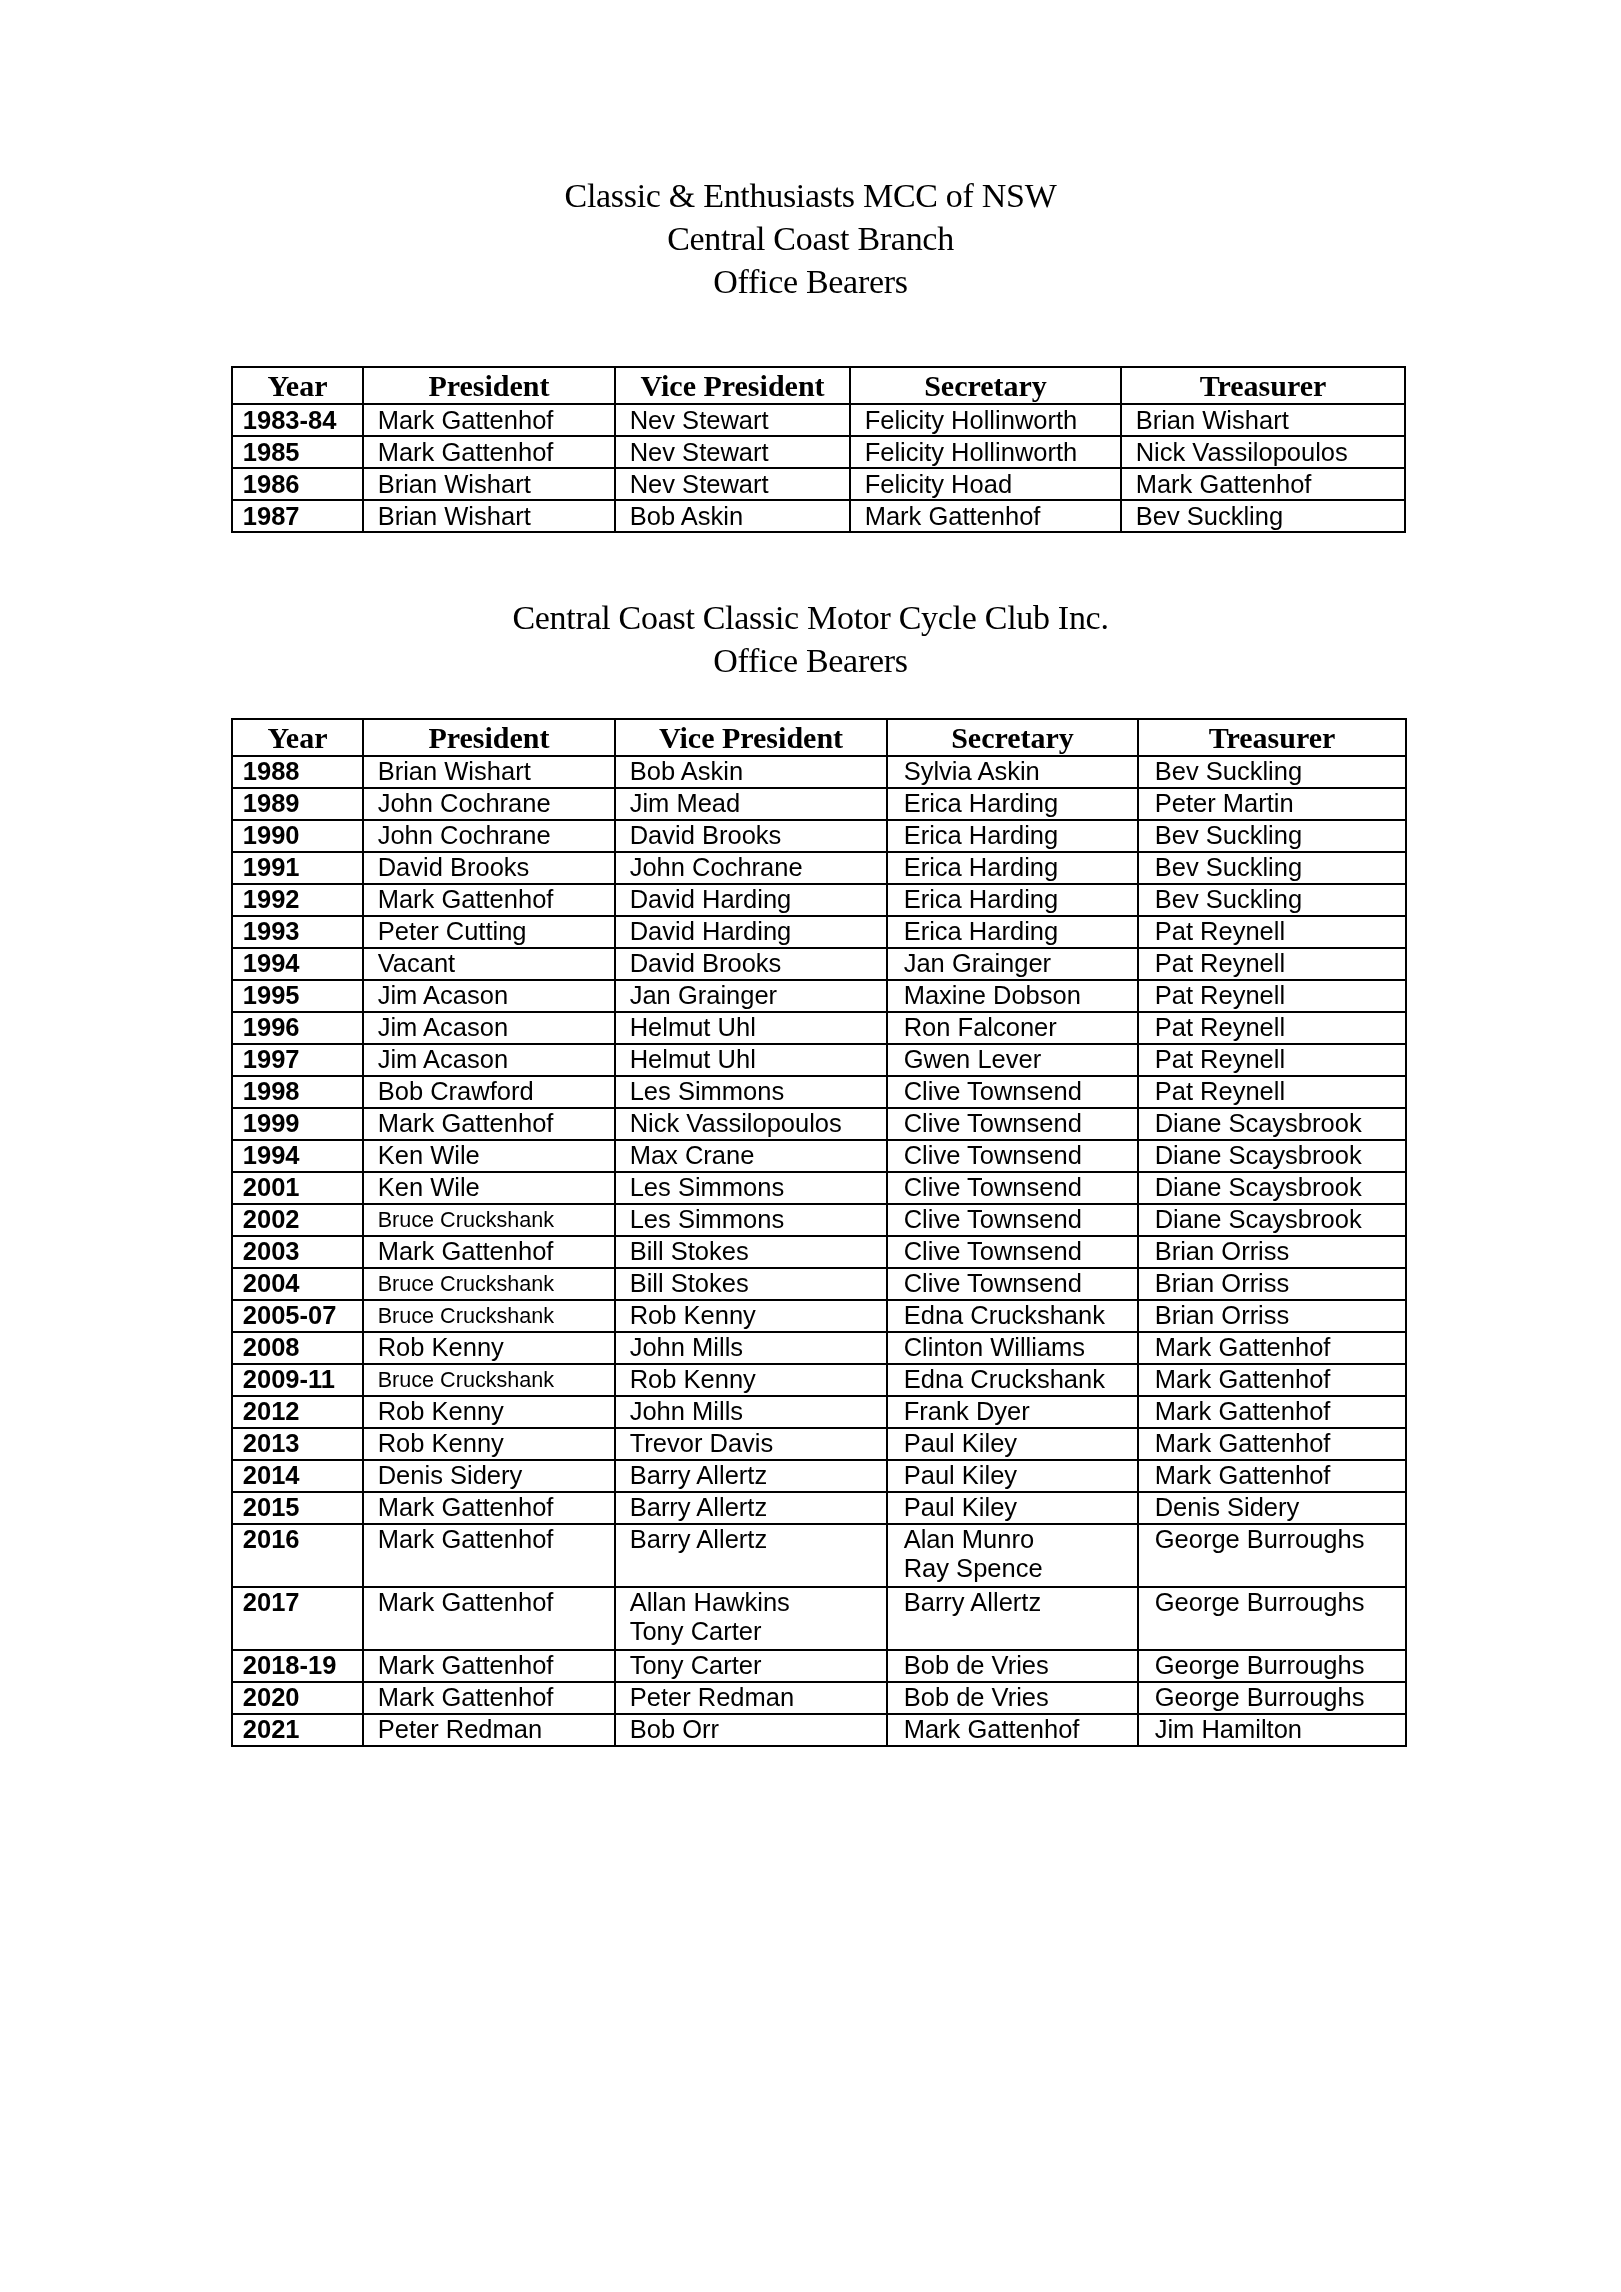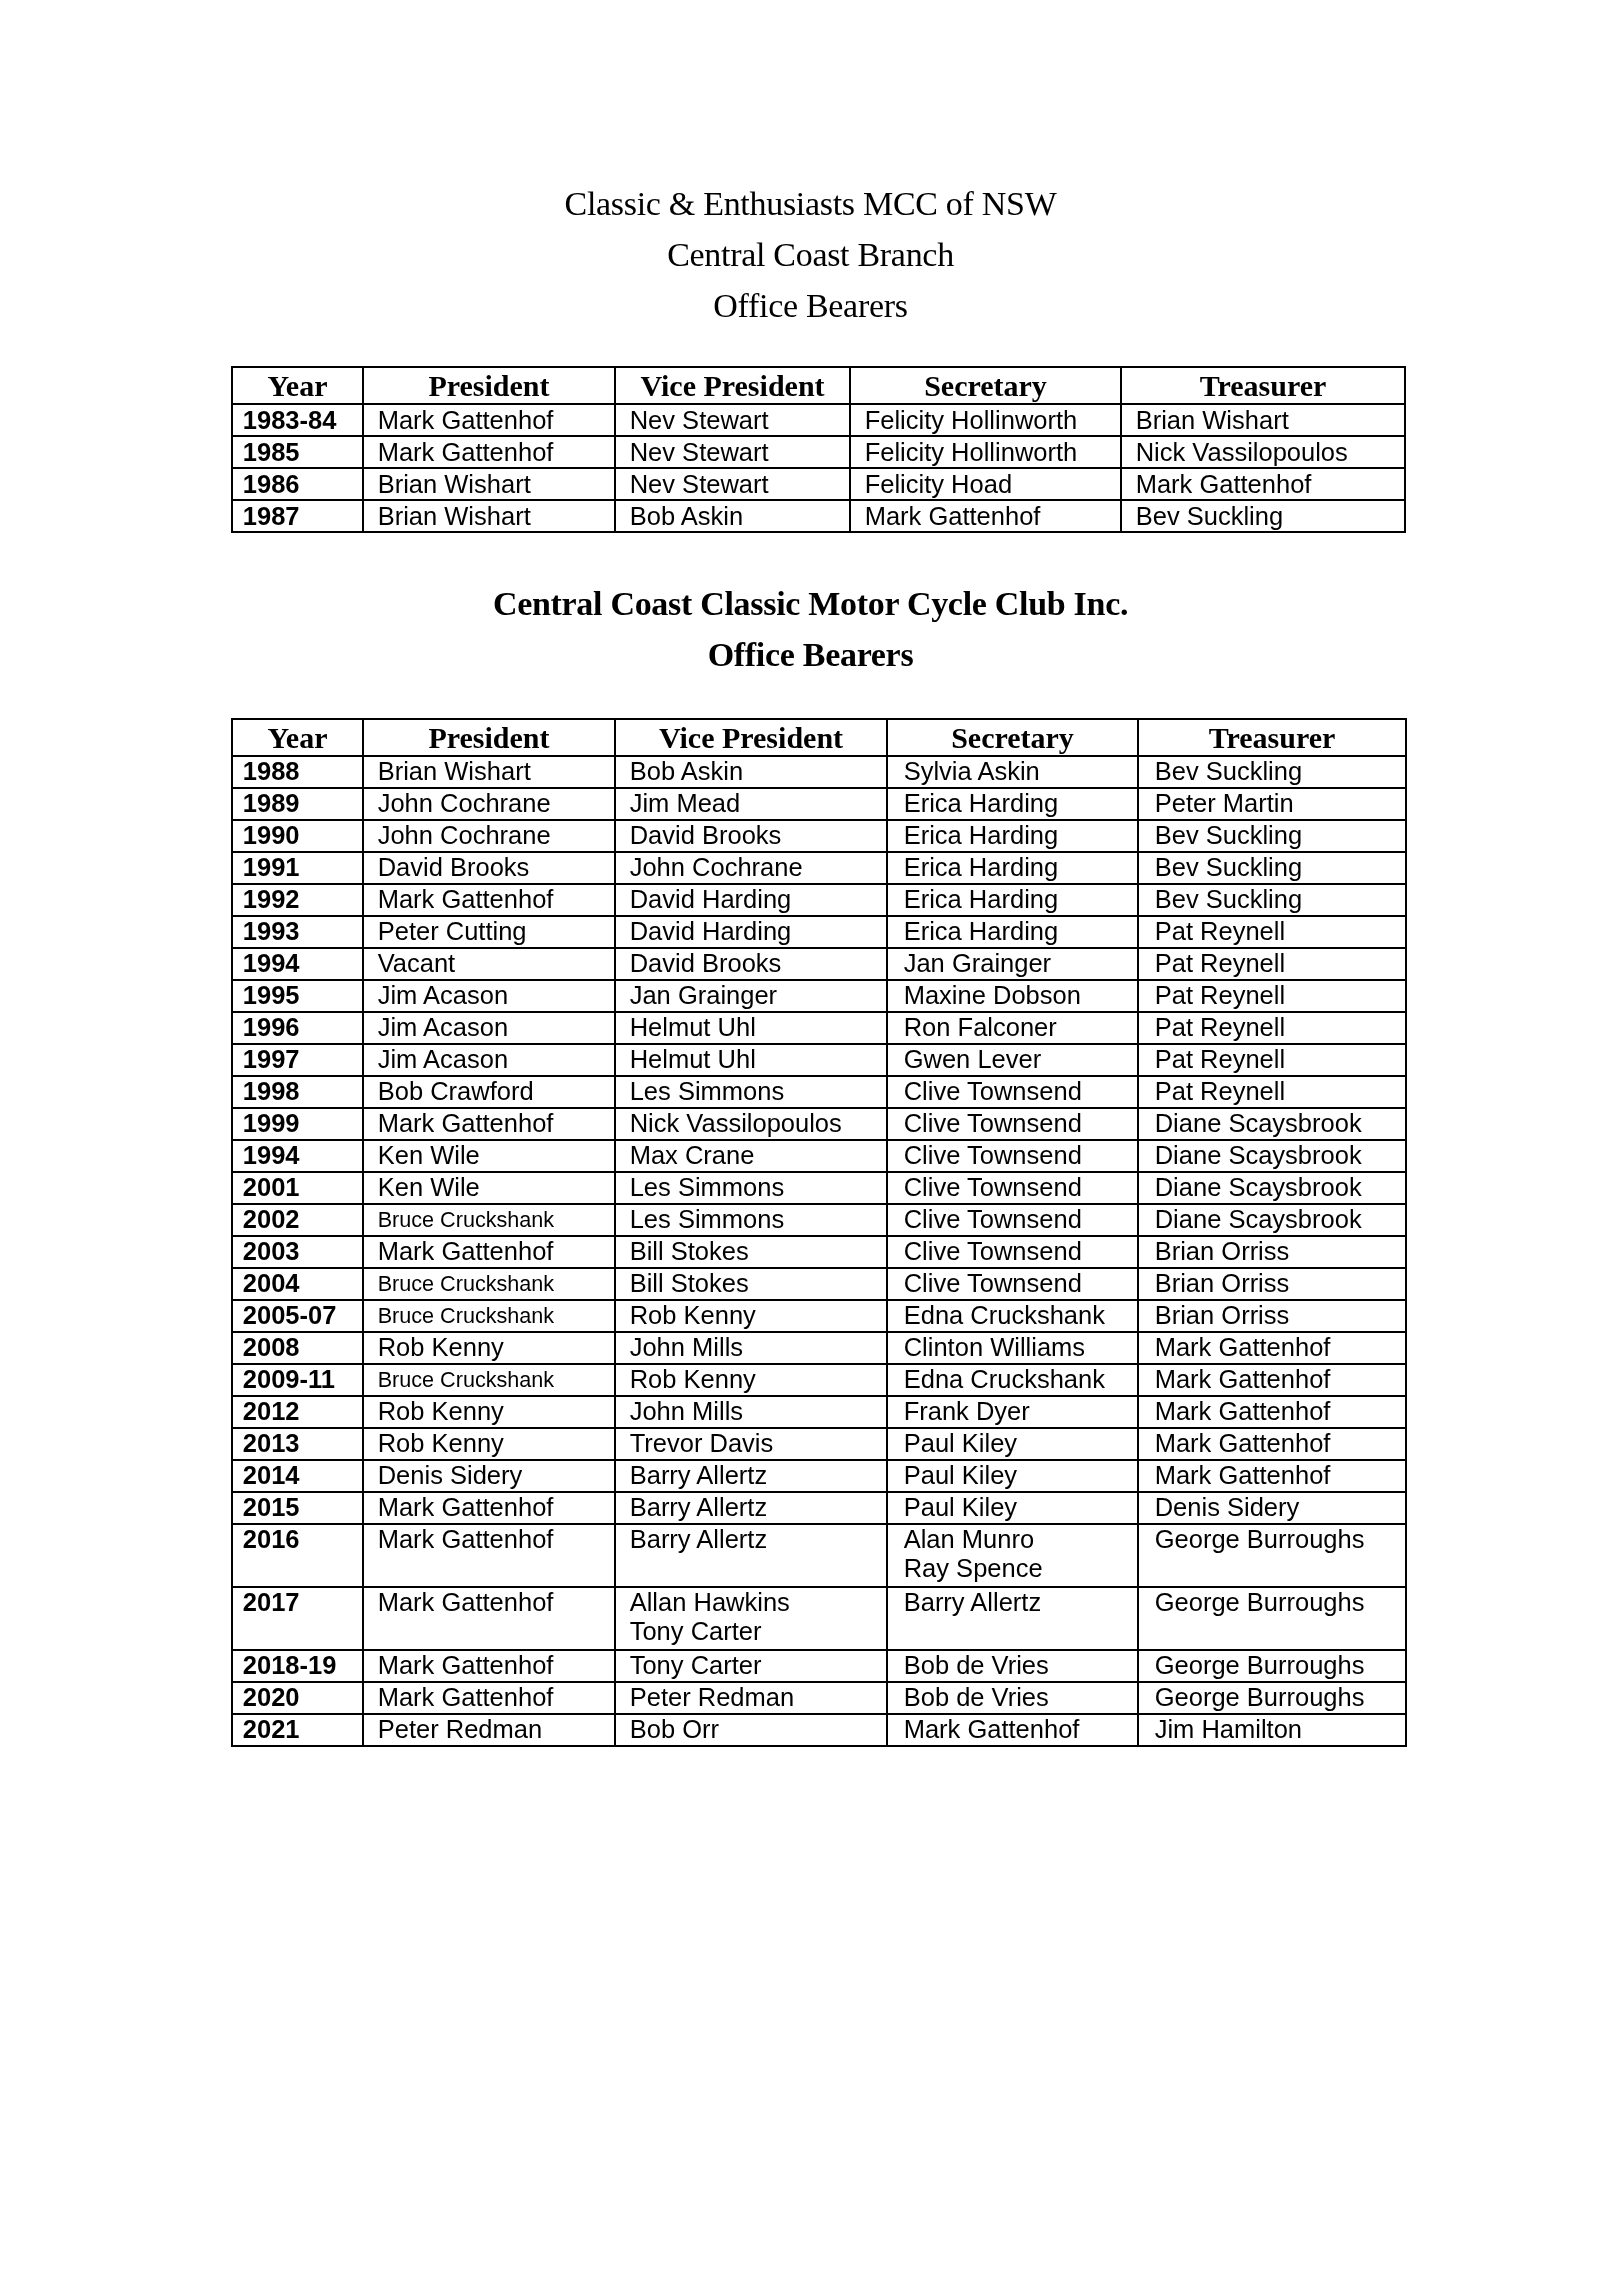--- a/index.html
+++ b/index.html
@@ -2,21 +2,21 @@
 <html><head>
 <meta charset="utf-8">
 <style>
   html, body { margin: 0; padding: 0; background: #ffffff; }
   body { width: 1621px; height: 2293px; position: relative; overflow: hidden; color: #000; }
   .title-block {
     position: absolute; left: 0; width: 1621px; text-align: center;
     font-family: "Liberation Serif", "DejaVu Serif", serif;
     font-size: 34px; line-height: 43px; letter-spacing: -0.3px;
   }
-  .title-block div { margin: 8px; }
+  .title-block div { margin: 0; }
   table {
     position: absolute; left: 231px; width: 1173px;
     border-collapse: collapse; table-layout: fixed;
     border: 2.9px solid #000;
     padding-left: 6px;
   }
   th, td { border: 2px solid #000; padding: 0; vertical-align: top; }
   th {
     font-family: "Liberation Serif", "DejaVu Serif", serif;
     font-weight: bold; font-size: 30px; line-height: 35px; text-align: center;
@@ -87,21 +87,21 @@
     <tr class="data">
       <td class="year">1987</td>
       <td>Brian Wishart</td>
       <td>Bob Askin</td>
       <td>Mark Gattenhof</td>
       <td>Bev Suckling</td>
     </tr>
   </tbody>
 </table>
 
-<div class="title-block" style="top:574px;font-weight:bold;">
+<div class="title-block" style="top:596px;">
   <div>Central Coast Classic Motor Cycle Club Inc.</div>
   <div>Office Bearers</div>
 </div>
 
 <table id="t2">
   <colgroup>
     <col style="width:131px">
       <col style="width:252px">
       <col style="width:272px">
       <col style="width:251px">

